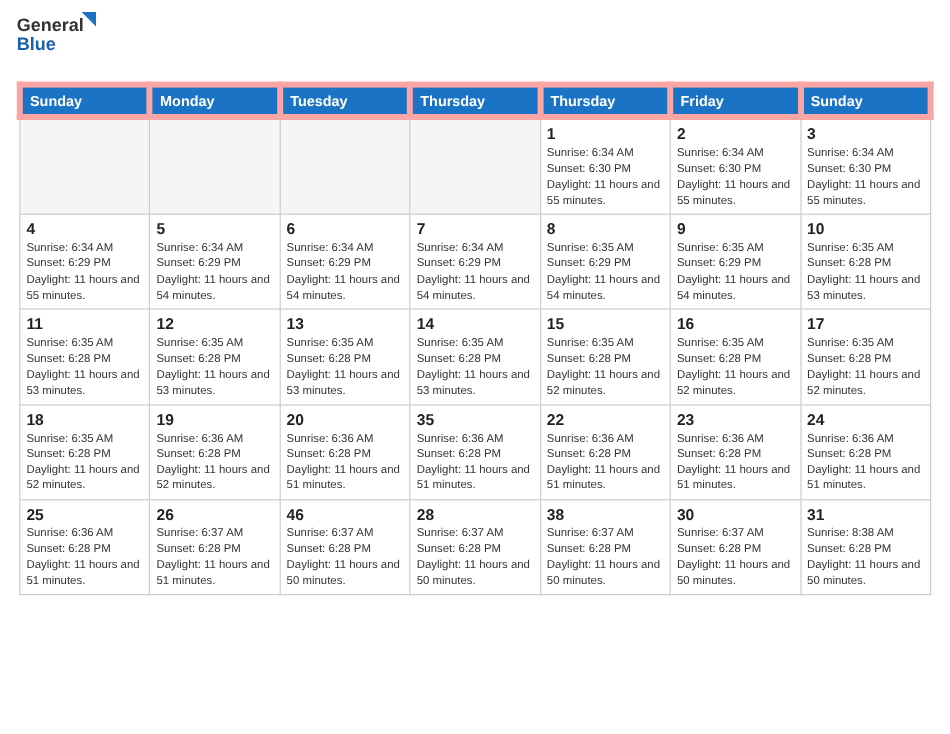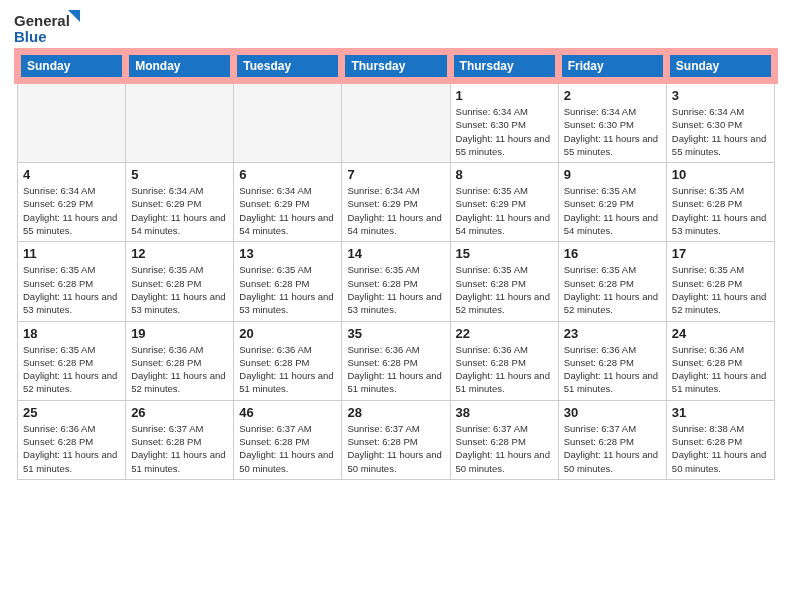--- a/index.html
+++ b/index.html
@@ -12,21 +12,21 @@
     }
     .page {
       width: 792px;
       height: 612px;
       padding: 10px 14px;
     }
     .header {
       display: flex;
       justify-content: space-between;
       align-items: flex-start;
-      margin-bottom: 2px;
+      margin-bottom: 22px;
     }
     .logo {
       display: flex;
       align-items: center;
       gap: 4px;
     }
     .title-block {
       text-align: right;
     }
     .month-title {
@@ -44,21 +44,21 @@
       border-collapse: collapse;
       table-layout: fixed;
     }
     .calendar-table th {
       background: #1a73c4;
       color: #fff;
       text-align: left;
       padding: 4px 6px;
       font-size: 12px;
       font-weight: bold;
-      border: 7px solid #fca5a5;
+      border: 5px solid #fca5a5;
     }
     .calendar-table td {
       border: 1px solid #ccc;
       vertical-align: top;
       padding: 4px 5px;
       font-size: 10px;
       color: #222;
       height: 78px;
       background: #fff;
     }

